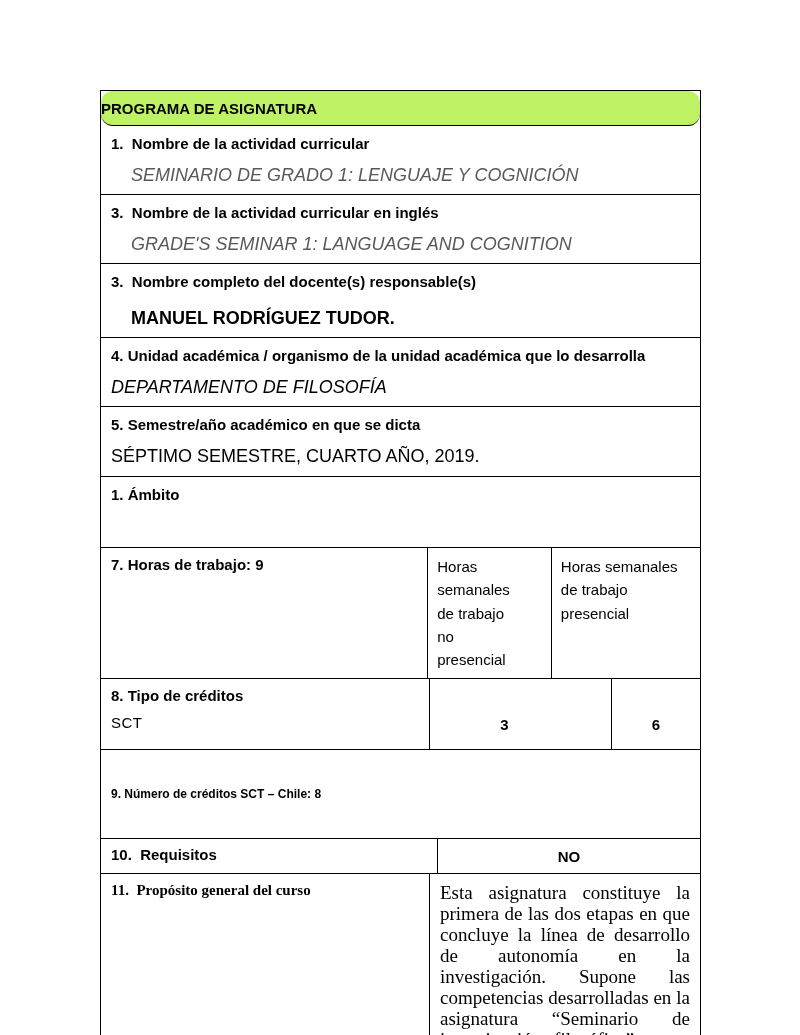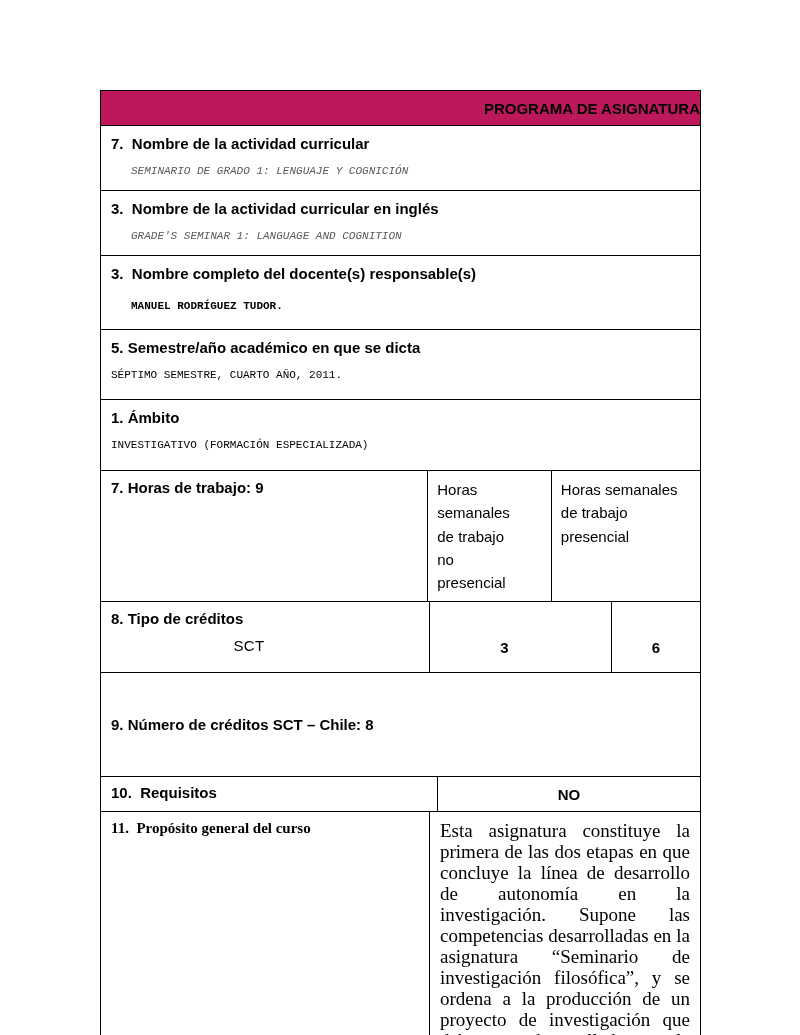--- a/index.html
+++ b/index.html
@@ -12,50 +12,50 @@
   }
   .doc-table {
     position:absolute; left:100px; top:90px; width:601px;
     border:1.5px solid #000;
     background:#fff;
   }
   .row { border-bottom:1.5px solid #000; }
   .row.last { border-bottom:none;font-family:Liberation Serif, serif; }
 
   .r-header {
-    min-height:35px; background:#be185d;
-    display:flex; align-items:center; justify-content:flex-end;
-    font-weight:700; font-size:15px;
+    min-height:35px; background:#bef264;
+    display:flex; align-items:center; justify-content:flex-start;
+    font-weight:700; font-size:15px;border-radius:12px;
   }
 
   .field { padding:9px 10px 8px 10px; }
   .field .label { font-weight:700; font-size:15px; white-space:pre-wrap; }
-  .field .value { font-size:11px; margin-top:13px; white-space:pre-wrap;font-family:Liberation Mono, monospace; }
+  .field .value { font-size:18px; margin-top:13px; white-space:pre-wrap; }
   .field.gap18 .value { margin-top:18px; }
   .value.indent { margin-left:20px; }
   .italic { font-style:italic; }
   .gray { color:#595959; }
   .bold { font-weight:700; }
 
   .h35{min-height:35px} .h57{min-height:57px} .h65{min-height:65px}
   .h70{min-height:70px} .h71{min-height:71px} .h74{min-height:74px}
   .h169{min-height:169px}
 
   .cols { display:flex; align-items:stretch;gap:32px; }
   .cell { font-size:15px; }
   .c1 { width:296px; padding:8px 10px; }
   .c2 { width:150px; border-left:1.5px solid #000; padding:7px 9px; line-height:1.55; }
   .c3 { flex:1; border-left:1.5px solid #000; padding:7px 9px; line-height:1.55; }
   .cr { flex:1; border-left:1.5px solid #000; }
 
   .num { display:flex; align-items:flex-end; justify-content:center;
          font-weight:700; padding-bottom:13px; }
-  .sct-value { text-align:center; margin-top:10px; font-weight:400; letter-spacing:0.4px; font-size:15px; }
+  .sct-value { margin-top:10px; font-weight:400; letter-spacing:0.4px; font-size:15px; }
 
-  .sct-row { padding:9px 10px; font-weight:700; font-size:15px; white-space:pre-wrap; }
+  .sct-row { padding:9px 10px; font-weight:700; font-size:12px; white-space:pre-wrap; }
 
   .req-label { padding-top:7px; white-space:pre-wrap; }
   .req-value { display:flex; align-items:center; justify-content:center; font-weight:700; font-size:15px;margin-left:8px; }
 
   .purpose-label { padding-top:8px; white-space:pre-wrap; }
   .para {
     padding:8px 10px 8px 10px;
     font-size:19px; line-height:21px;
     text-align:justify; text-align-last:justify;
   }
@@ -64,43 +64,46 @@
 <body>
 
 <div class="page">
   <div class="doc-table">
 
     <div class="row r-header">
       <div>PROGRAMA DE ASIGNATURA</div>
     </div>
 
     <div class="row field h65">
-      <div class="label">7.  Nombre de la actividad curricular</div>
+      <div class="label">1.  Nombre de la actividad curricular</div>
       <div class="value italic gray indent">SEMINARIO DE GRADO 1: LENGUAJE Y COGNICIÓN</div>
     </div>
 
     <div class="row field h65">
       <div class="label">3.  Nombre de la actividad curricular en inglés</div>
       <div class="value italic gray indent">GRADE'S SEMINAR 1: LANGUAGE AND COGNITION</div>
     </div>
 
     <div class="row field h74 gap18">
       <div class="label">3.  Nombre completo del docente(s) responsable(s)</div>
       <div class="value bold indent">MANUEL RODRÍGUEZ TUDOR.</div>
     </div>
 
+    <div class="row field h65">
+      <div class="label">4. Unidad académica / organismo de la unidad académica que lo desarrolla</div>
+      <div class="value italic">DEPARTAMENTO DE FILOSOFÍA</div>
+    </div>
 
     <div class="row field h70">
       <div class="label">5. Semestre/año académico en que se dicta</div>
-      <div class="value">SÉPTIMO SEMESTRE, CUARTO AÑO, 2011.</div>
+      <div class="value">SÉPTIMO SEMESTRE, CUARTO AÑO, 2019.</div>
     </div>
 
     <div class="row field h71">
       <div class="label">1. Ámbito</div>
-      <div class="value">INVESTIGATIVO (FORMACIÓN ESPECIALIZADA)</div>
     </div>
 
     <div class="row cols h57">
       <div class="cell c1 bold">7. Horas de trabajo: 9</div>
       <div class="cell c3">Horas semanales de trabajo no presencial</div>
       <div class="cell c2">Horas semanales de trabajo presencial</div>
     </div>
 
     <div class="row cols h71">
       <div class="cell c1">

